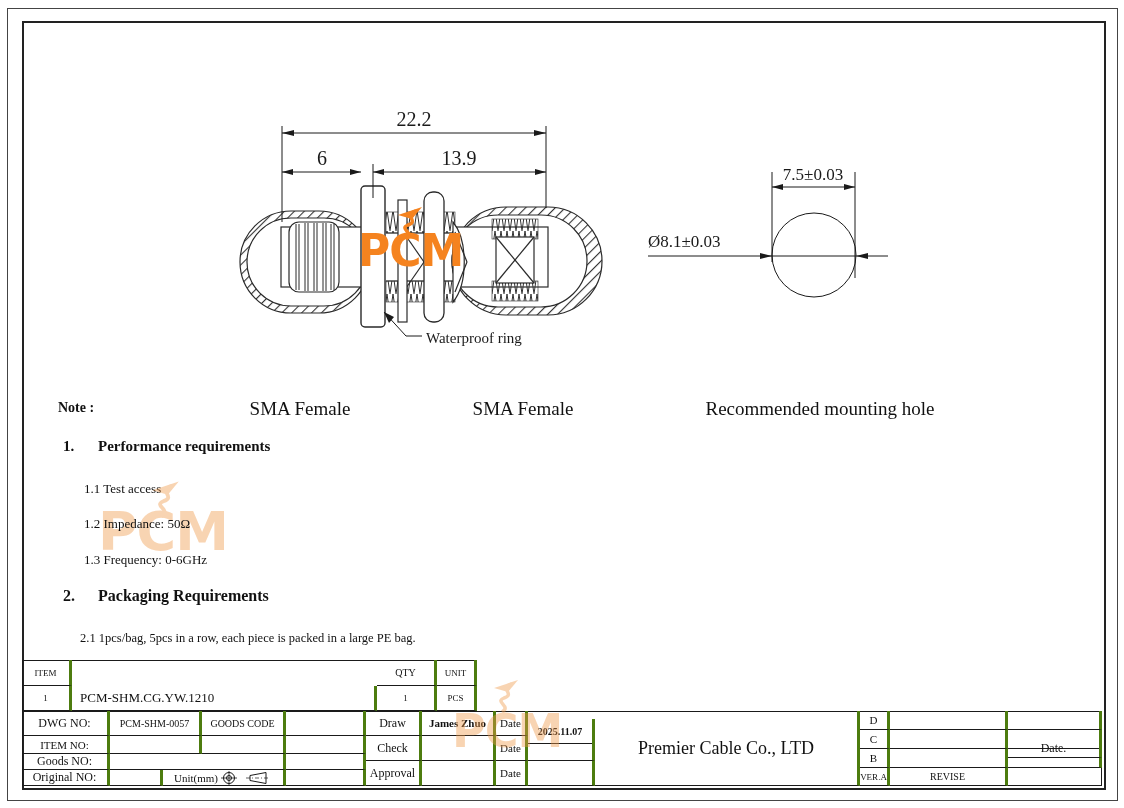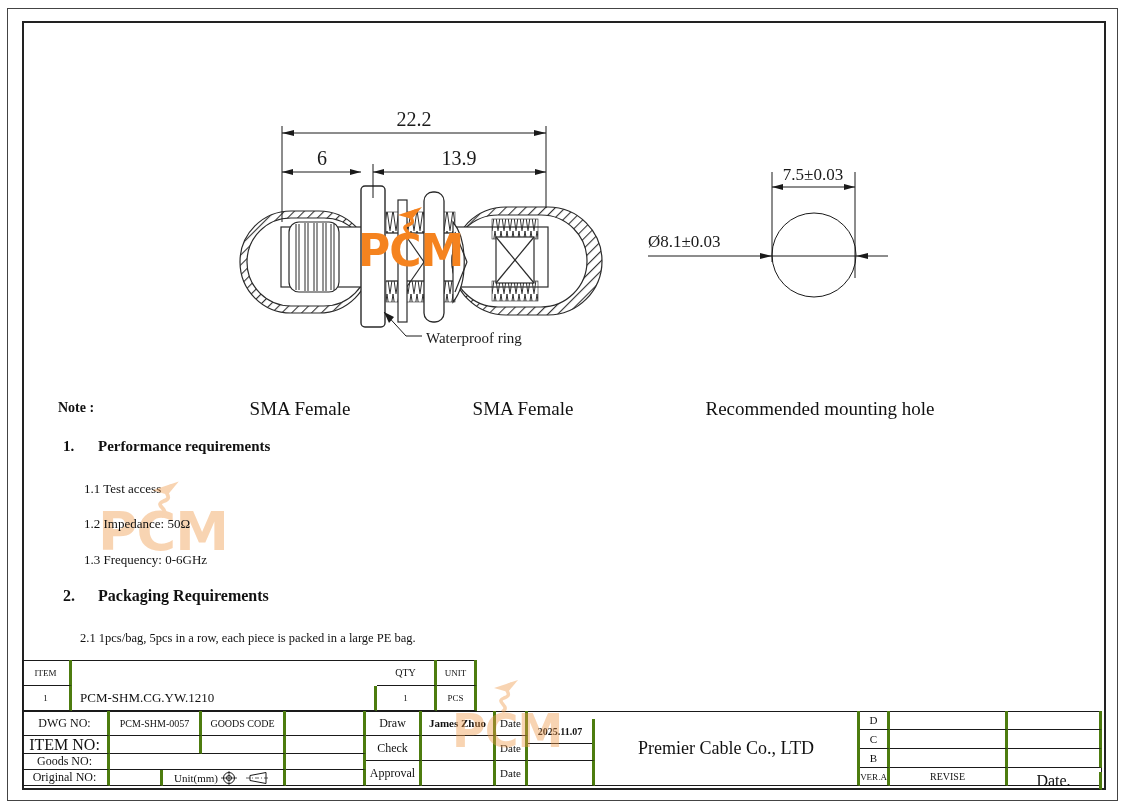--- a/index.html
+++ b/index.html
@@ -178,21 +178,21 @@
   <div class="cell" style="left:377px;top:686px;width:60px;height:25px;font-size:9px;">1</div>
   <div class="cell" style="left:437px;top:686px;width:40px;height:25px;font-size:9px;">PCS</div>
 
   <div class="frame" style="left:22px;top:711px;width:1080px;height:75px;"></div>
 
   <div class="cell" style="left:22px;top:711px;width:88px;height:25px;font-size:12px;">DWG NO:</div>
   <div class="cell" style="left:110px;top:711px;width:92px;height:25px;font-size:10px;">PCM-SHM-0057</div>
   <div class="cell" style="left:202px;top:711px;width:84px;height:25px;font-size:10px;">GOODS CODE</div>
   <div class="cell" style="left:286px;top:711px;width:80px;height:25px;"></div>
 
-  <div class="cell" style="left:22px;top:736px;width:88px;height:18px;font-size:16px;">ITEM NO:</div>
+  <div class="cell" style="left:22px;top:736px;width:88px;height:18px;font-size:11px;">ITEM NO:</div>
   <div class="cell" style="left:110px;top:736px;width:92px;height:18px;"></div>
   <div class="cell" style="left:202px;top:736px;width:84px;height:18px;"></div>
   <div class="cell" style="left:286px;top:736px;width:80px;height:18px;"></div>
 
   <div class="cell" style="left:22px;top:754px;width:88px;height:16px;font-size:12px;">Goods NO:</div>
   <div class="cell" style="left:110px;top:754px;width:176px;height:16px;"></div>
   <div class="cell" style="left:286px;top:754px;width:80px;height:16px;"></div>
 
   <div class="cell" style="left:22px;top:770px;width:88px;height:16px;font-size:12px;">Original NO:</div>
   <div class="cell" style="left:110px;top:770px;width:53px;height:16px;"></div>
@@ -230,15 +230,15 @@
   <div class="cell" style="left:890px;top:711px;width:118px;height:19px;"></div>
   <div class="cell" style="left:1008px;top:711px;width:94px;height:19px;"></div>
   <div class="cell" style="left:860px;top:730px;width:30px;height:19px;font-size:11px;">C</div>
   <div class="cell" style="left:890px;top:730px;width:118px;height:19px;"></div>
   <div class="cell" style="left:1008px;top:730px;width:94px;height:19px;"></div>
   <div class="cell" style="left:860px;top:749px;width:30px;height:19px;font-size:11px;">B</div>
   <div class="cell" style="left:890px;top:749px;width:118px;height:19px;"></div>
   <div class="cell" style="left:1008px;top:749px;width:94px;height:19px;"></div>
   <div class="cell" style="left:860px;top:768px;width:30px;height:18px;font-size:9px;">VER.A</div>
   <div class="cell" style="left:890px;top:768px;width:118px;height:18px;font-size:10px;">REVISE</div>
-  <div class="cell" style="left:1008px;top:740px;width:94px;height:18px;font-size:16px;margin-top:32px;">Date.</div>
+  <div class="cell" style="left:1008px;top:740px;width:94px;height:18px;font-size:12px;">Date.</div>
 
 </div>
 
 </body></html>

